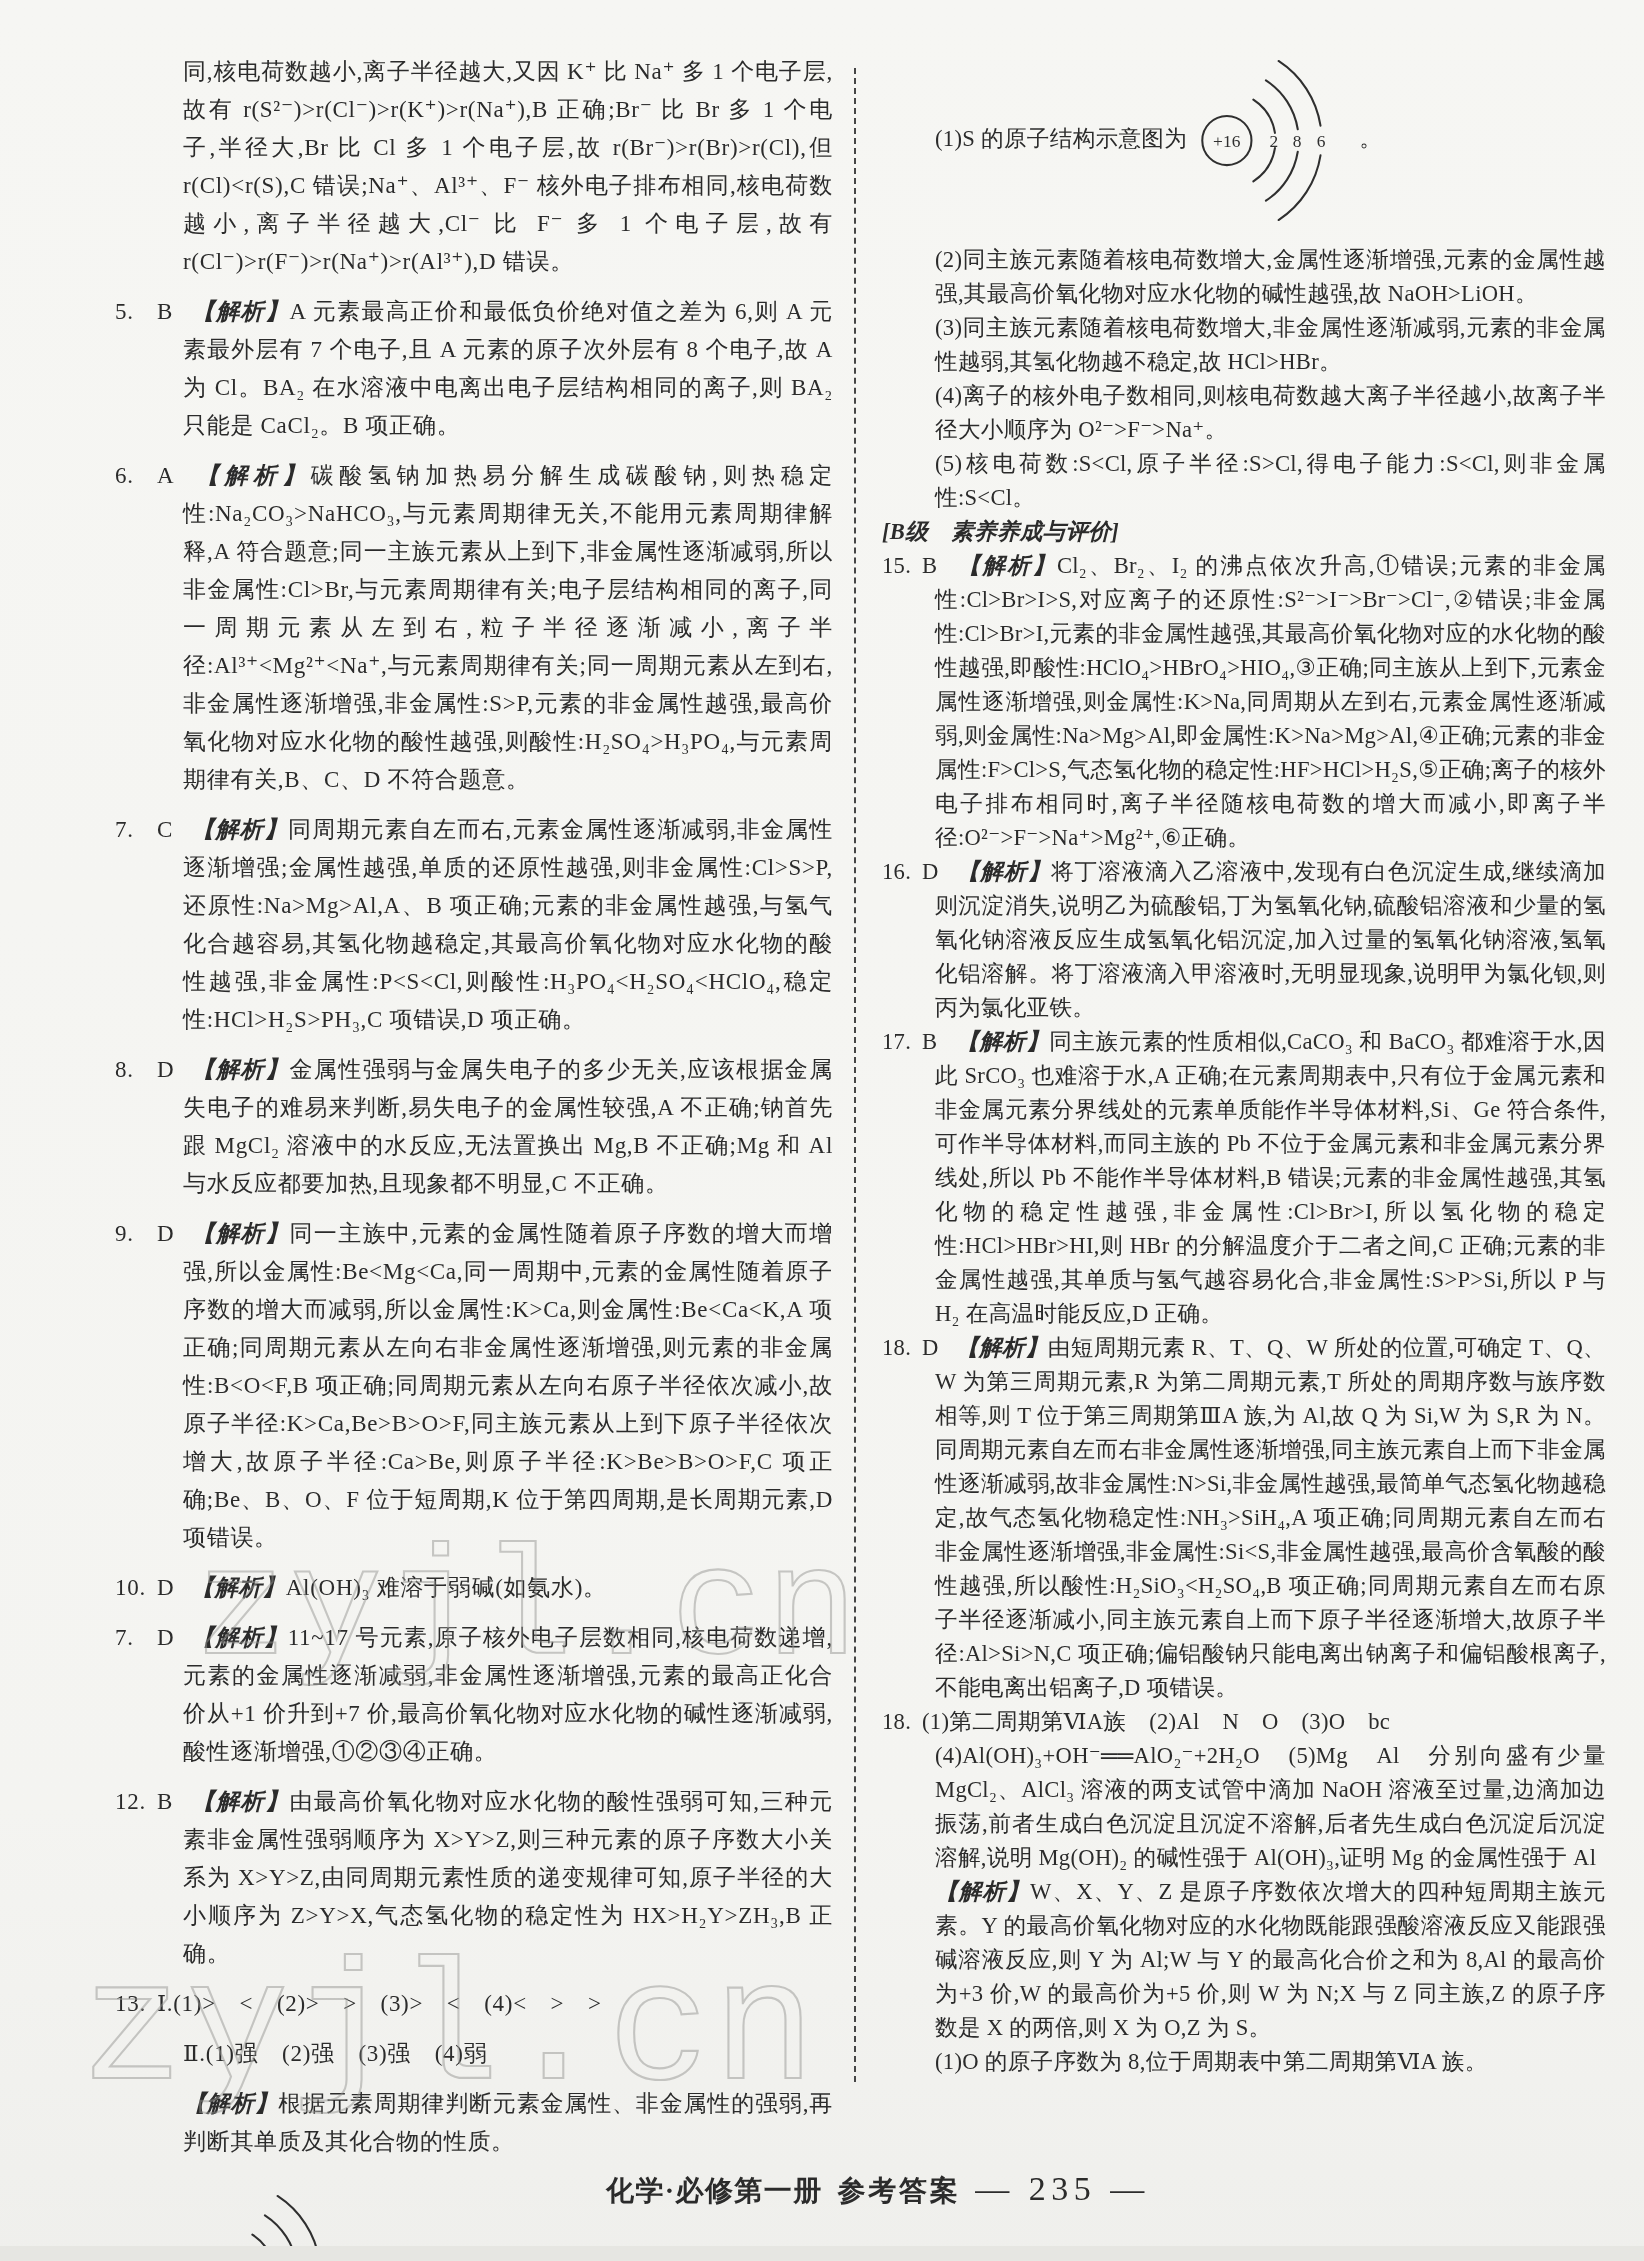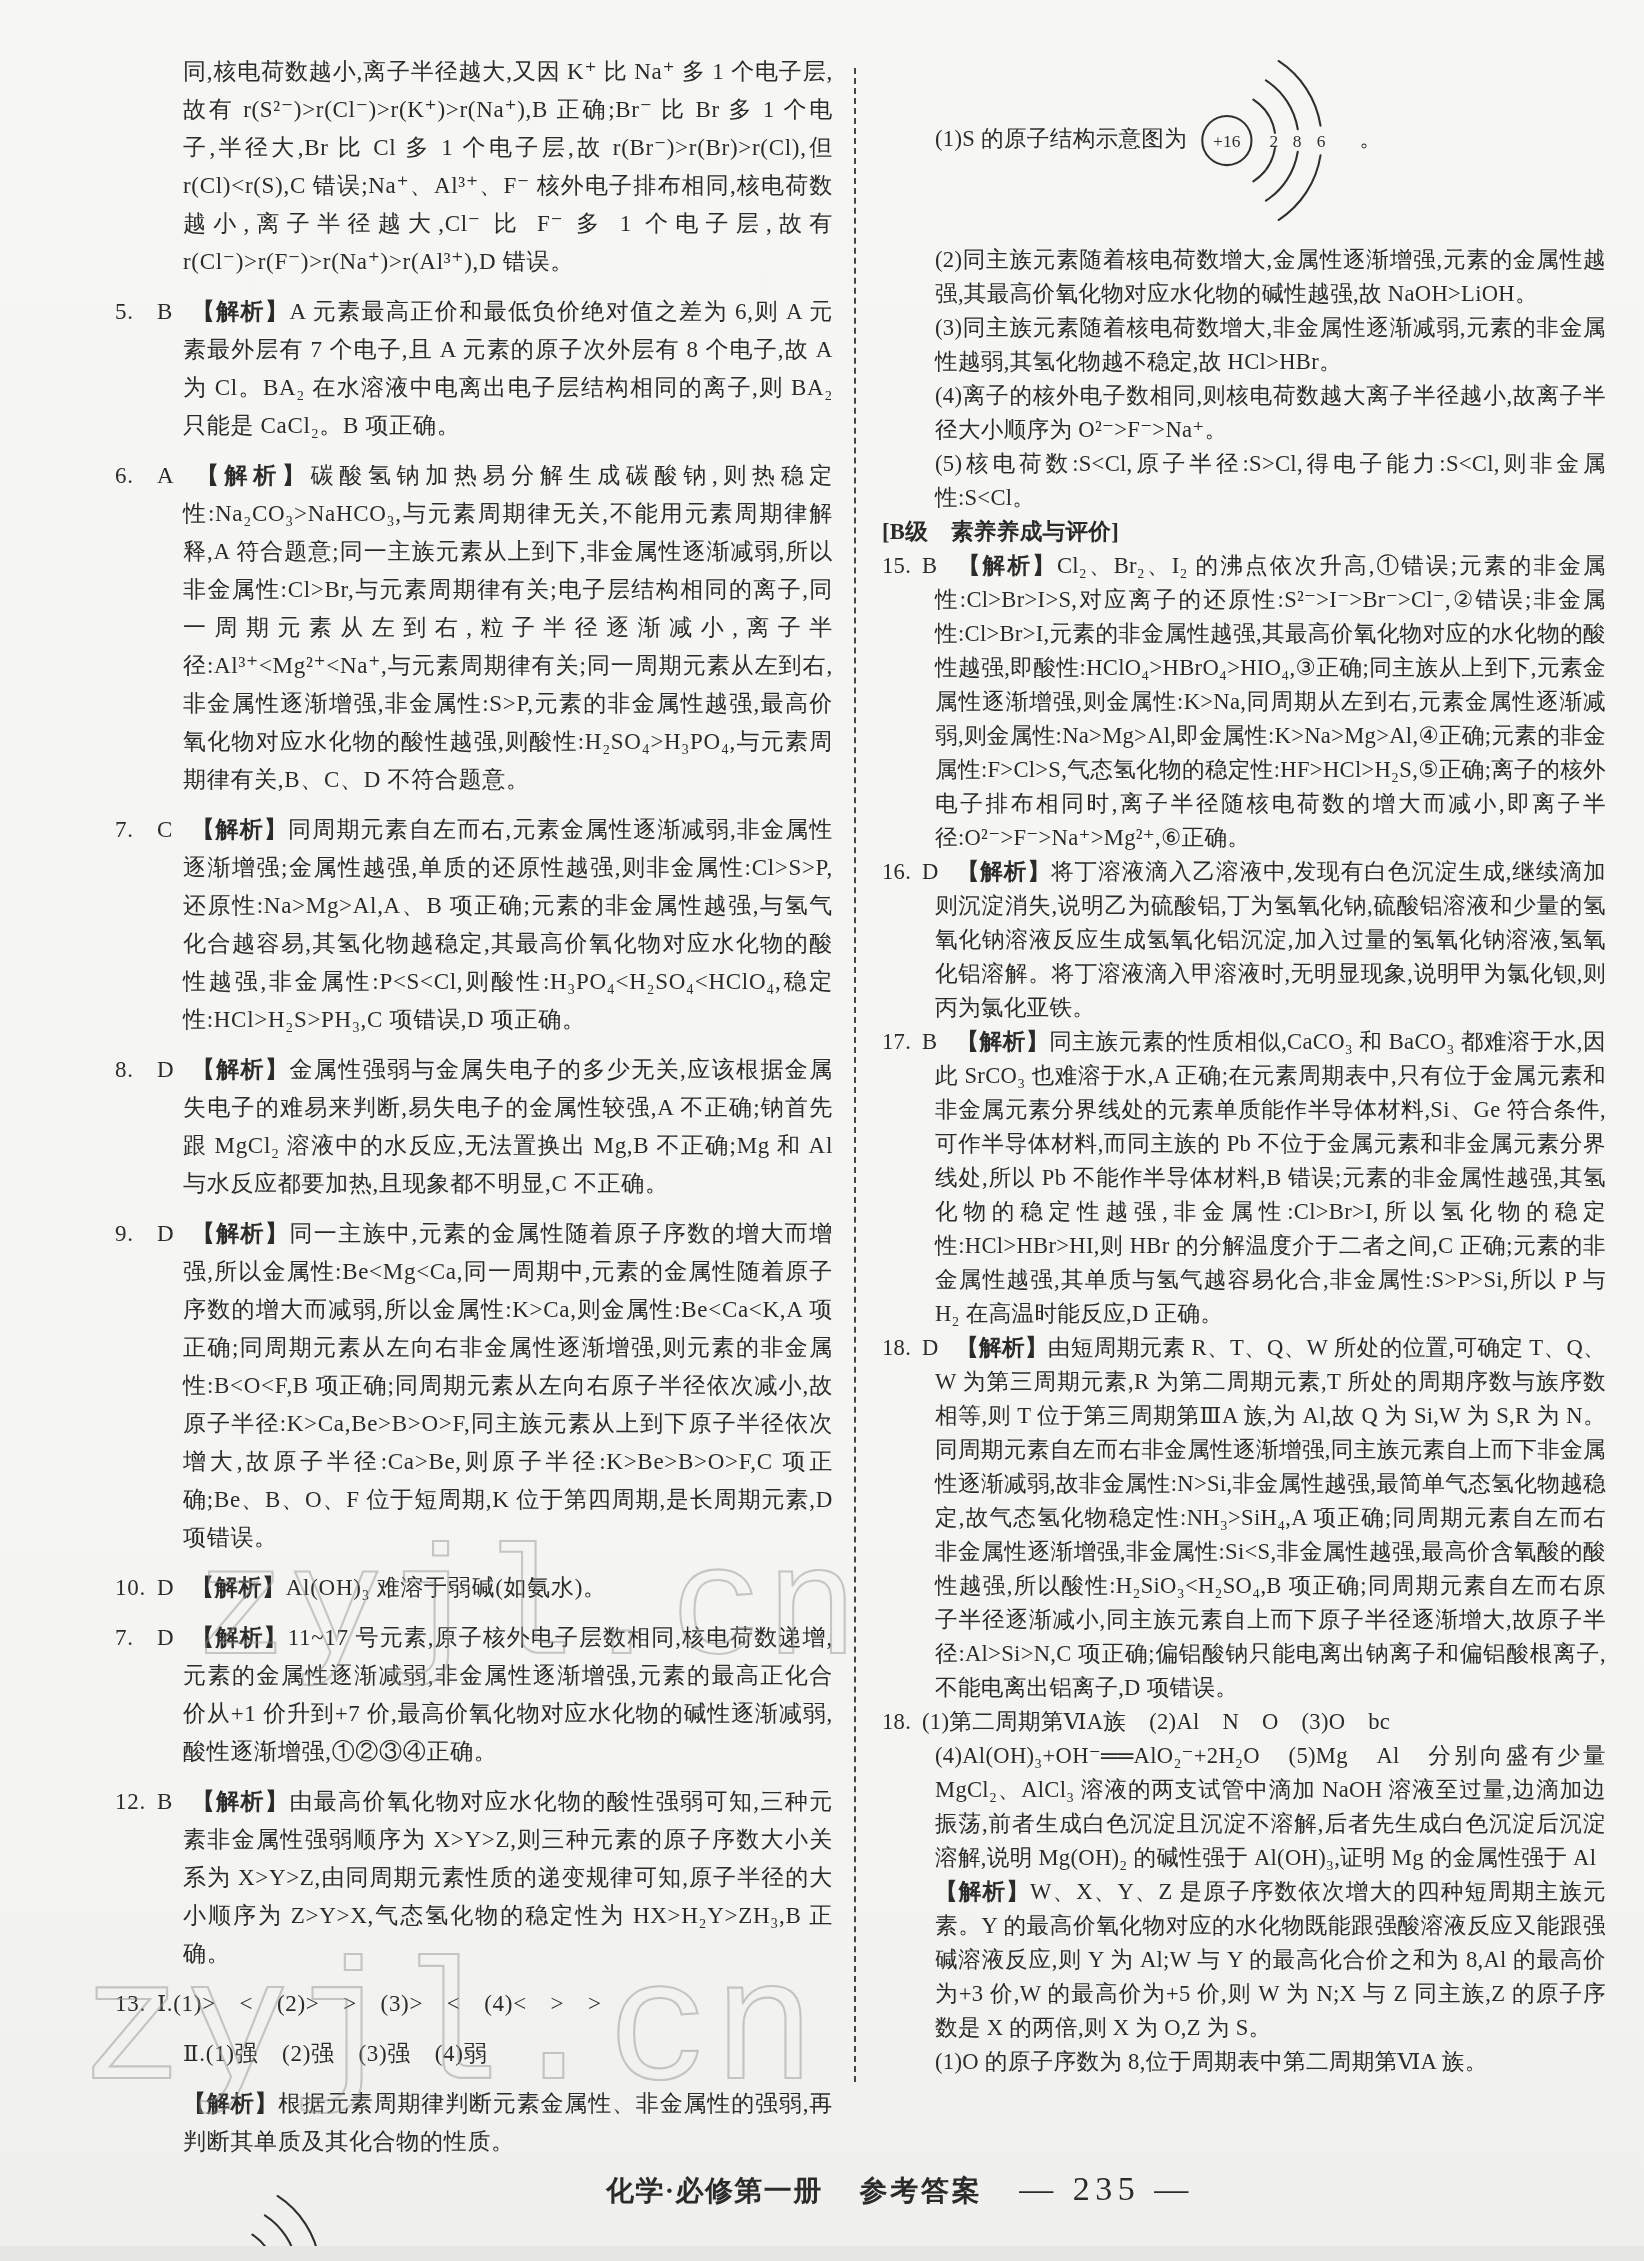--- a/index.html
+++ b/index.html
@@ -17,26 +17,26 @@
   #col-left p{font-size:23px;line-height:38px;letter-spacing:0.7px;margin:12px;}
   #col-right p{font-size:22.6px;line-height:34px;letter-spacing:0.3px;margin:0;}
   #col-left p.item{padding-left:68px;text-indent:-68px;}
   #col-left p.sub{padding-left:68px;}
   #col-right p.item{padding-left:53px;text-indent:-53px;}
   #col-right p.sub{padding-left:53px;}
   p.header{font-weight:700;}
   .num{display:inline-block;min-width:42px;text-indent:0;}
   #col-right .num{min-width:40px;}
   .ans{display:inline-block;min-width:34px;text-indent:0;}
-  .b{font-weight:700;}
+  .b{font-weight:700;font-style:italic;}
   .atom{display:inline-block;vertical-align:middle;margin:0 4.1px;}
   .ln{fill:none;stroke:#2f2f2f;stroke-width:4;stroke-linecap:round;}
   .t{font-size:34px;fill:#2f2f2f;font-family:"Liberation Serif","DejaVu Serif",serif;}
   .divider{position:absolute;left:854px;top:68px;height:2014px;width:0;border-left:2.1px dashed #454545;}
-  .footer{position:absolute;left:606px;top:2133px;display:flex;align-items:baseline;gap:37px;white-space:nowrap;}
+  .footer{position:absolute;left:606px;top:2133px;display:flex;align-items:baseline;gap:15px;white-space:nowrap;}
   .f-title{font-size:28px;font-weight:700;letter-spacing:1.4px;}
   .f-label{font-size:28px;font-weight:700;letter-spacing:2.7px;}
   .f-page{font-size:34px;font-weight:500;letter-spacing:5.5px;margin-top:37px;}
   .wm{
     position:absolute;pointer-events:none;z-index:3;
     font-family:Liberation Mono, monospace;
     color:transparent;-webkit-text-stroke:2.1px #979794;opacity:.5;
     letter-spacing:2.7px;white-space:nowrap;
   }
   #wm1{left:195px;top:1525px;font-size:154px;}

